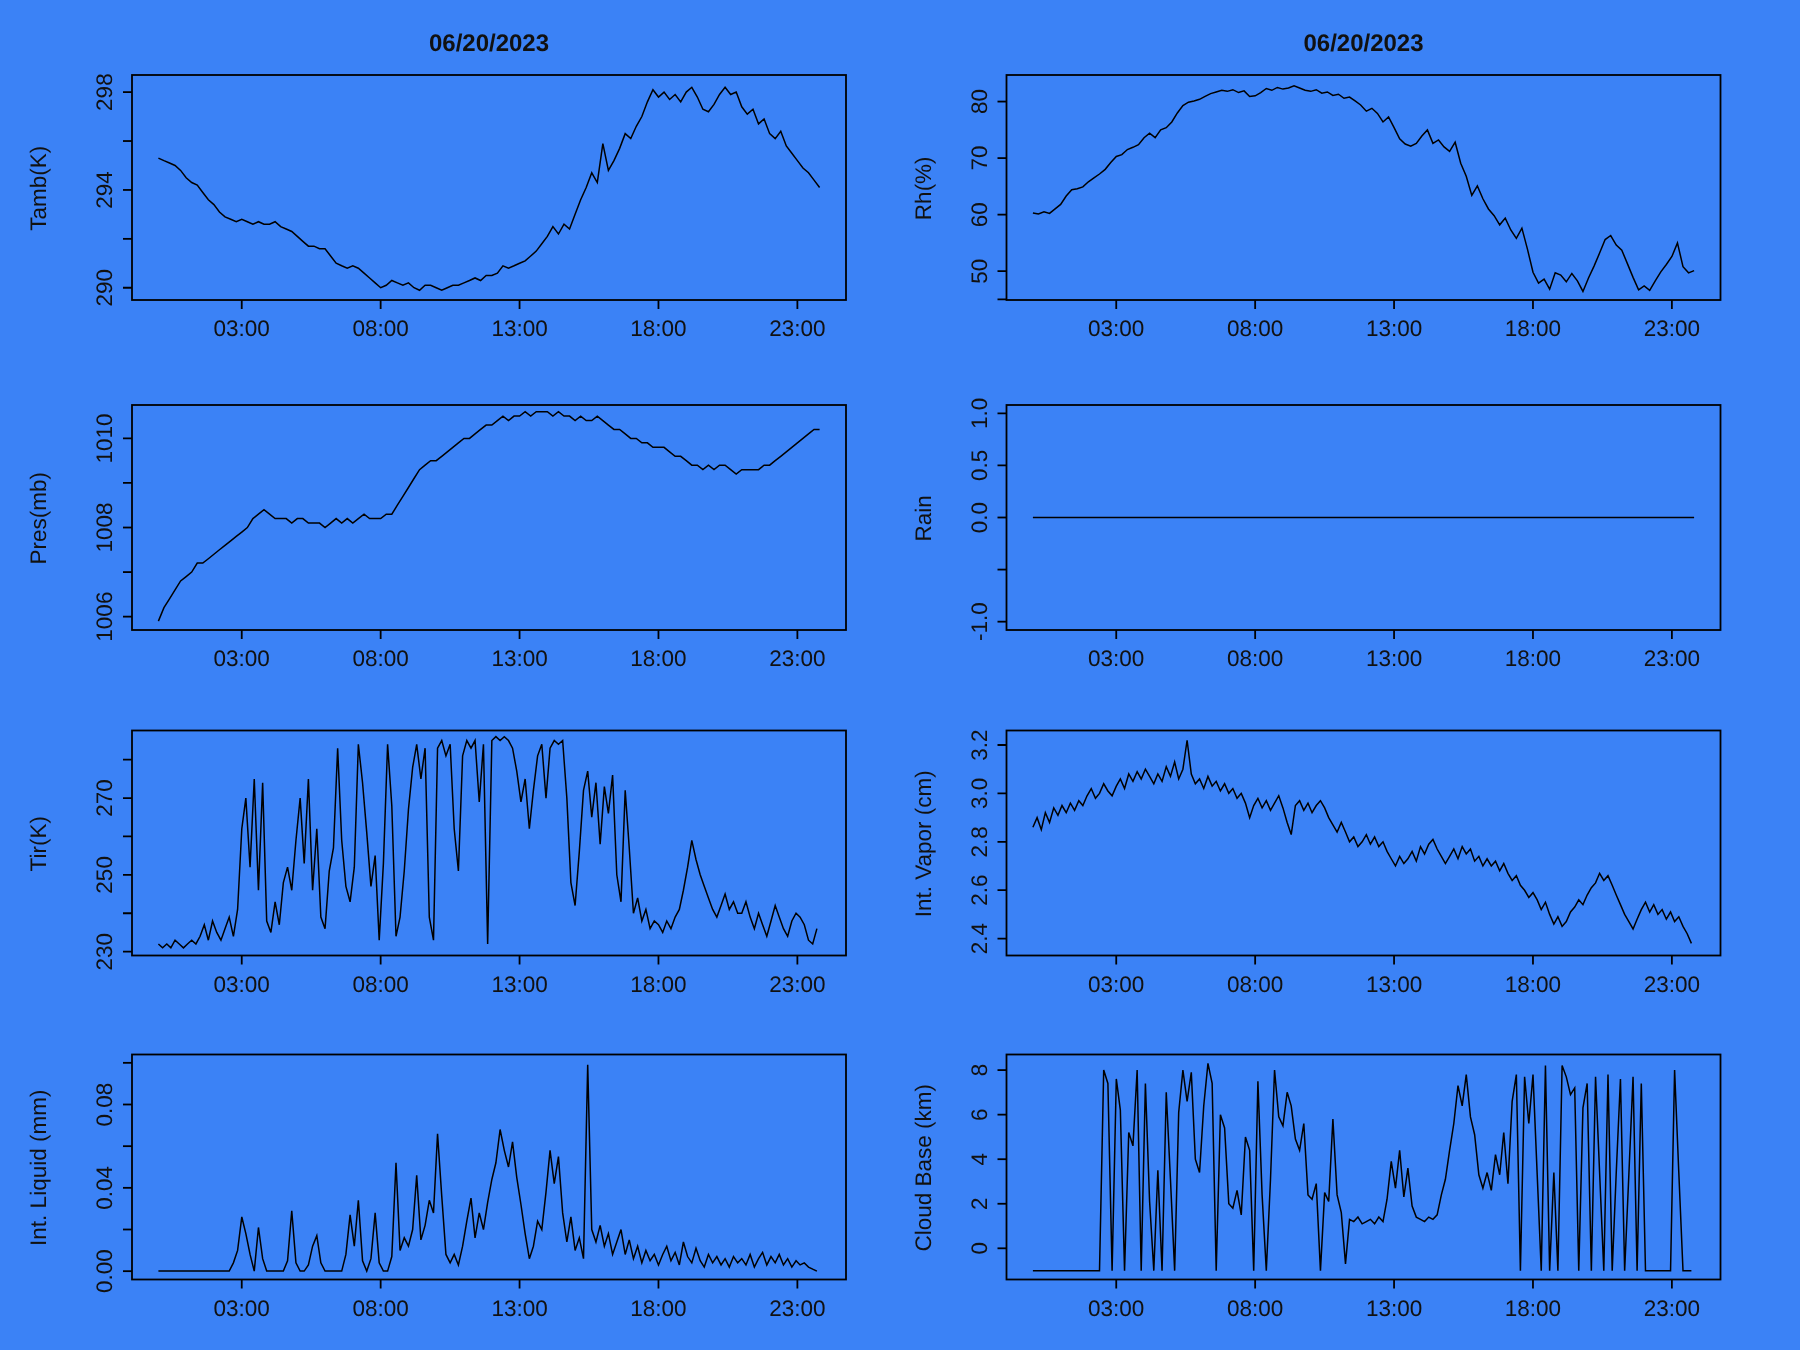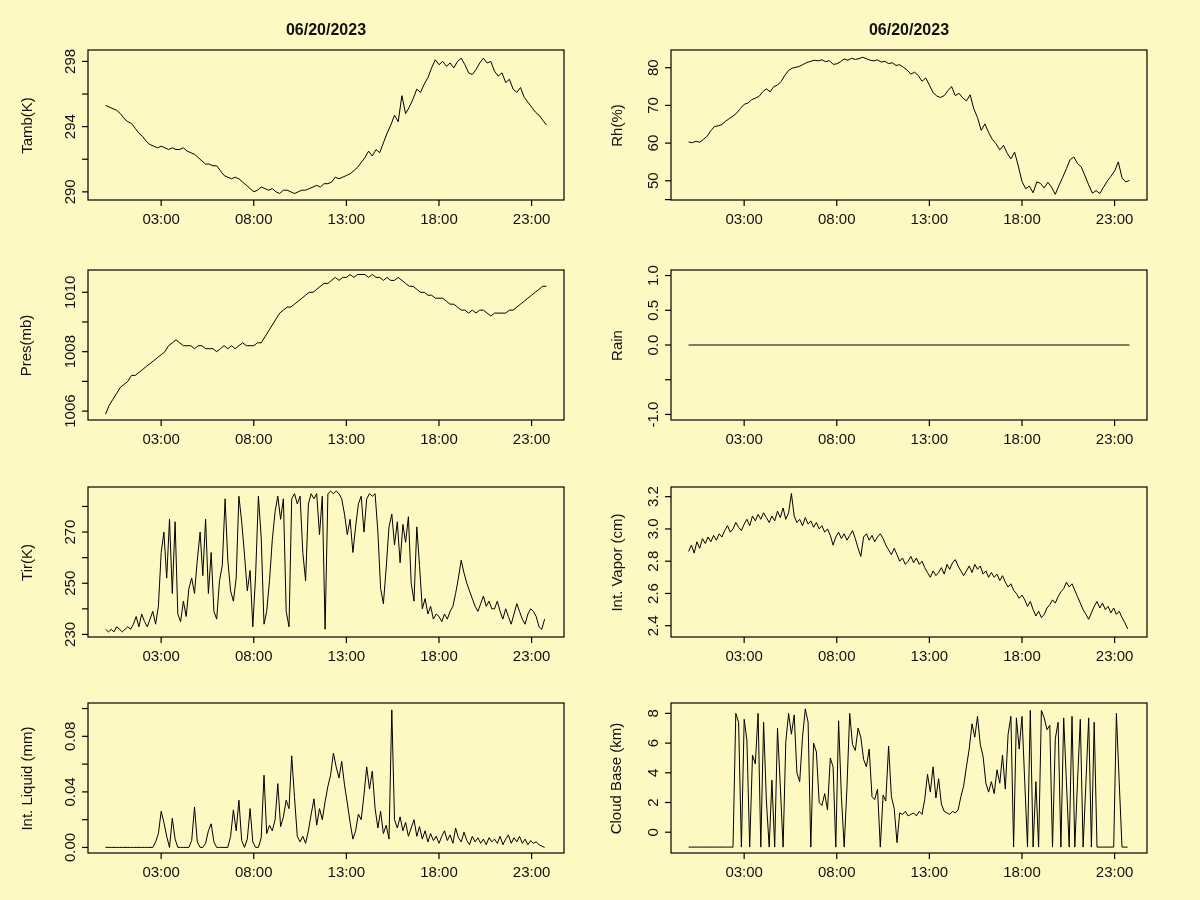--- a/index.html
+++ b/index.html
@@ -1,16 +1,16 @@
 <!DOCTYPE html>
 <html><head>
 <meta charset="utf-8">
 <style>
   html,body{margin:0;padding:0;background:#ffffff;}
-  #figure{position:relative;width:1200px;height:900px;background:#fef9c3;overflow:hidden;
+  #figure{position:relative;width:1200px;height:900px;background:#3b82f6;overflow:hidden;
           font-family:"Liberation Sans",sans-serif;}
   #grid{position:absolute;left:0;top:0;display:grid;grid-template-columns:600px 600px;grid-auto-rows:225px;}
   .cell{position:relative;width:600px;height:225px;}
   .cell svg{position:absolute;left:0;top:0;}
   
   .r0{--rt:50px;} .r1{--rt:45px;} .r2{--rt:37px;} .r3{--rt:28px;}
   .c0{--bl:88px;--yl:14px;} .c1{--bl:71px;--yl:4px;}
   .ptitle{position:absolute;top:21px;left:var(--bl);width:476px;text-align:center;
           font-size:16px;font-weight:bold;color:#111;white-space:nowrap;}
   .ylab{position:absolute;left:var(--yl);top:var(--rt);height:150px;width:24px;

